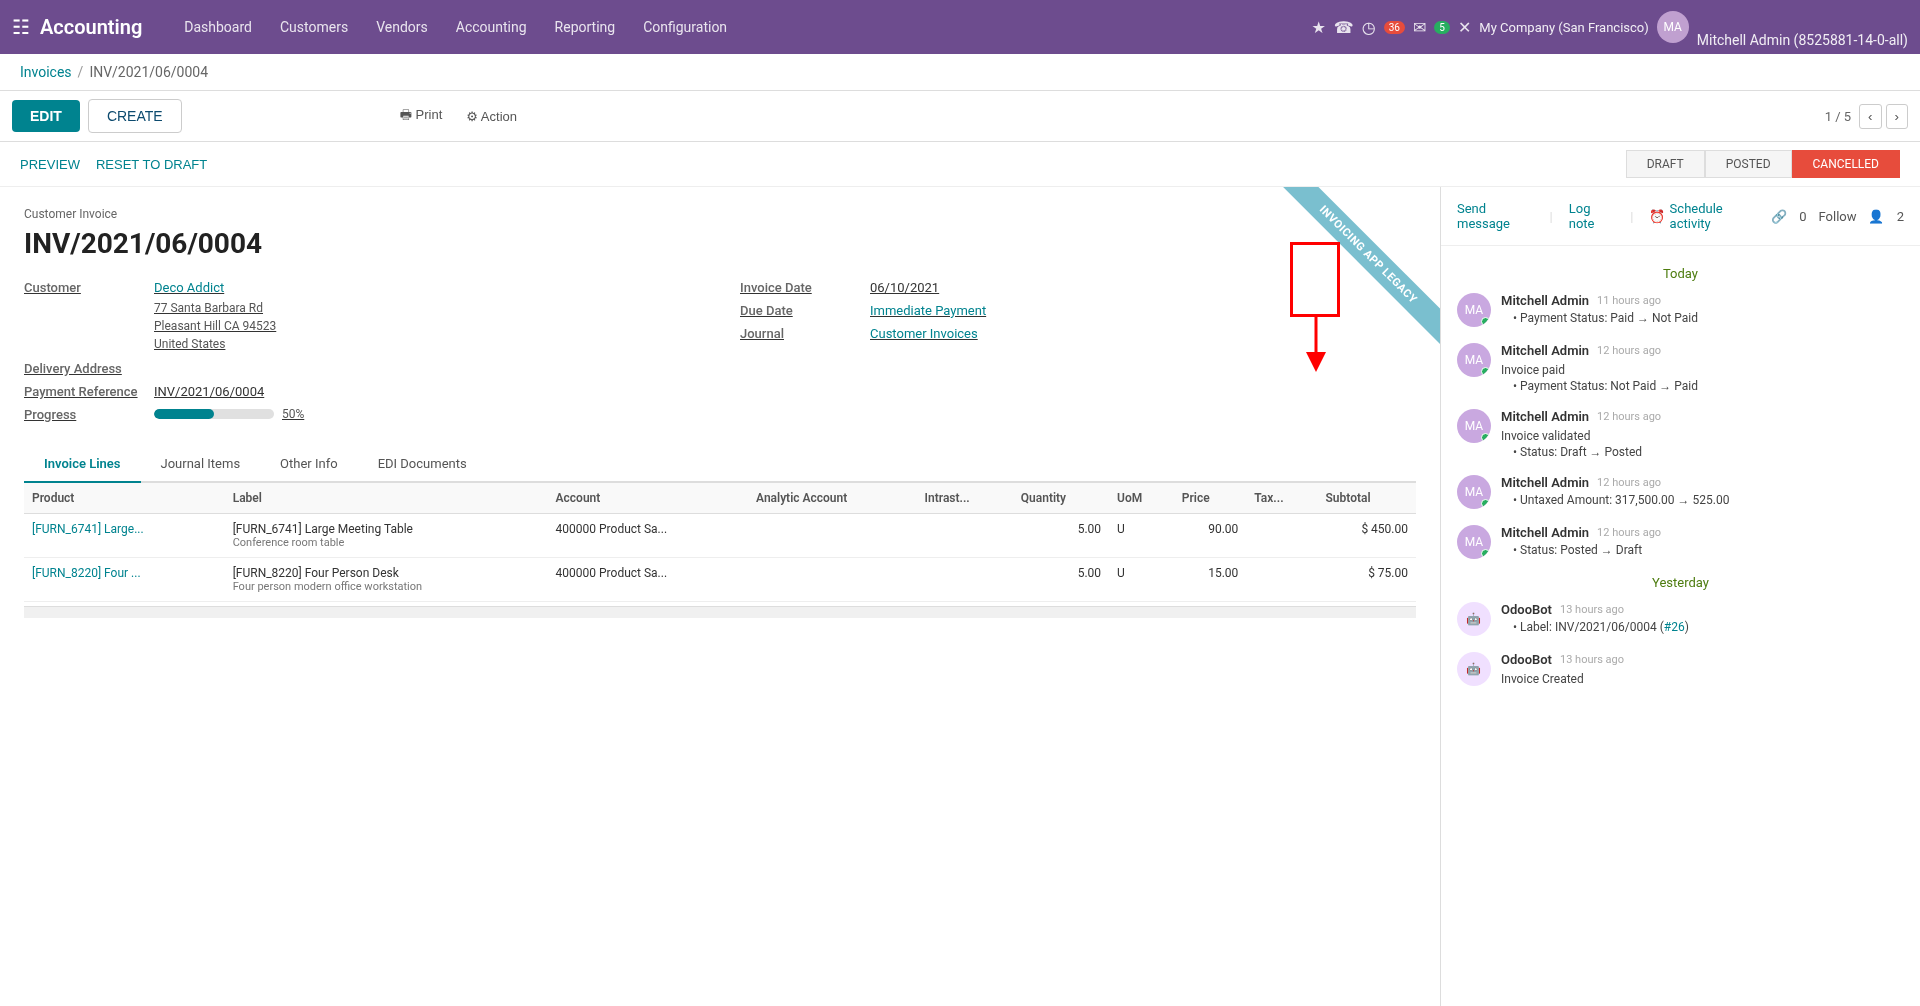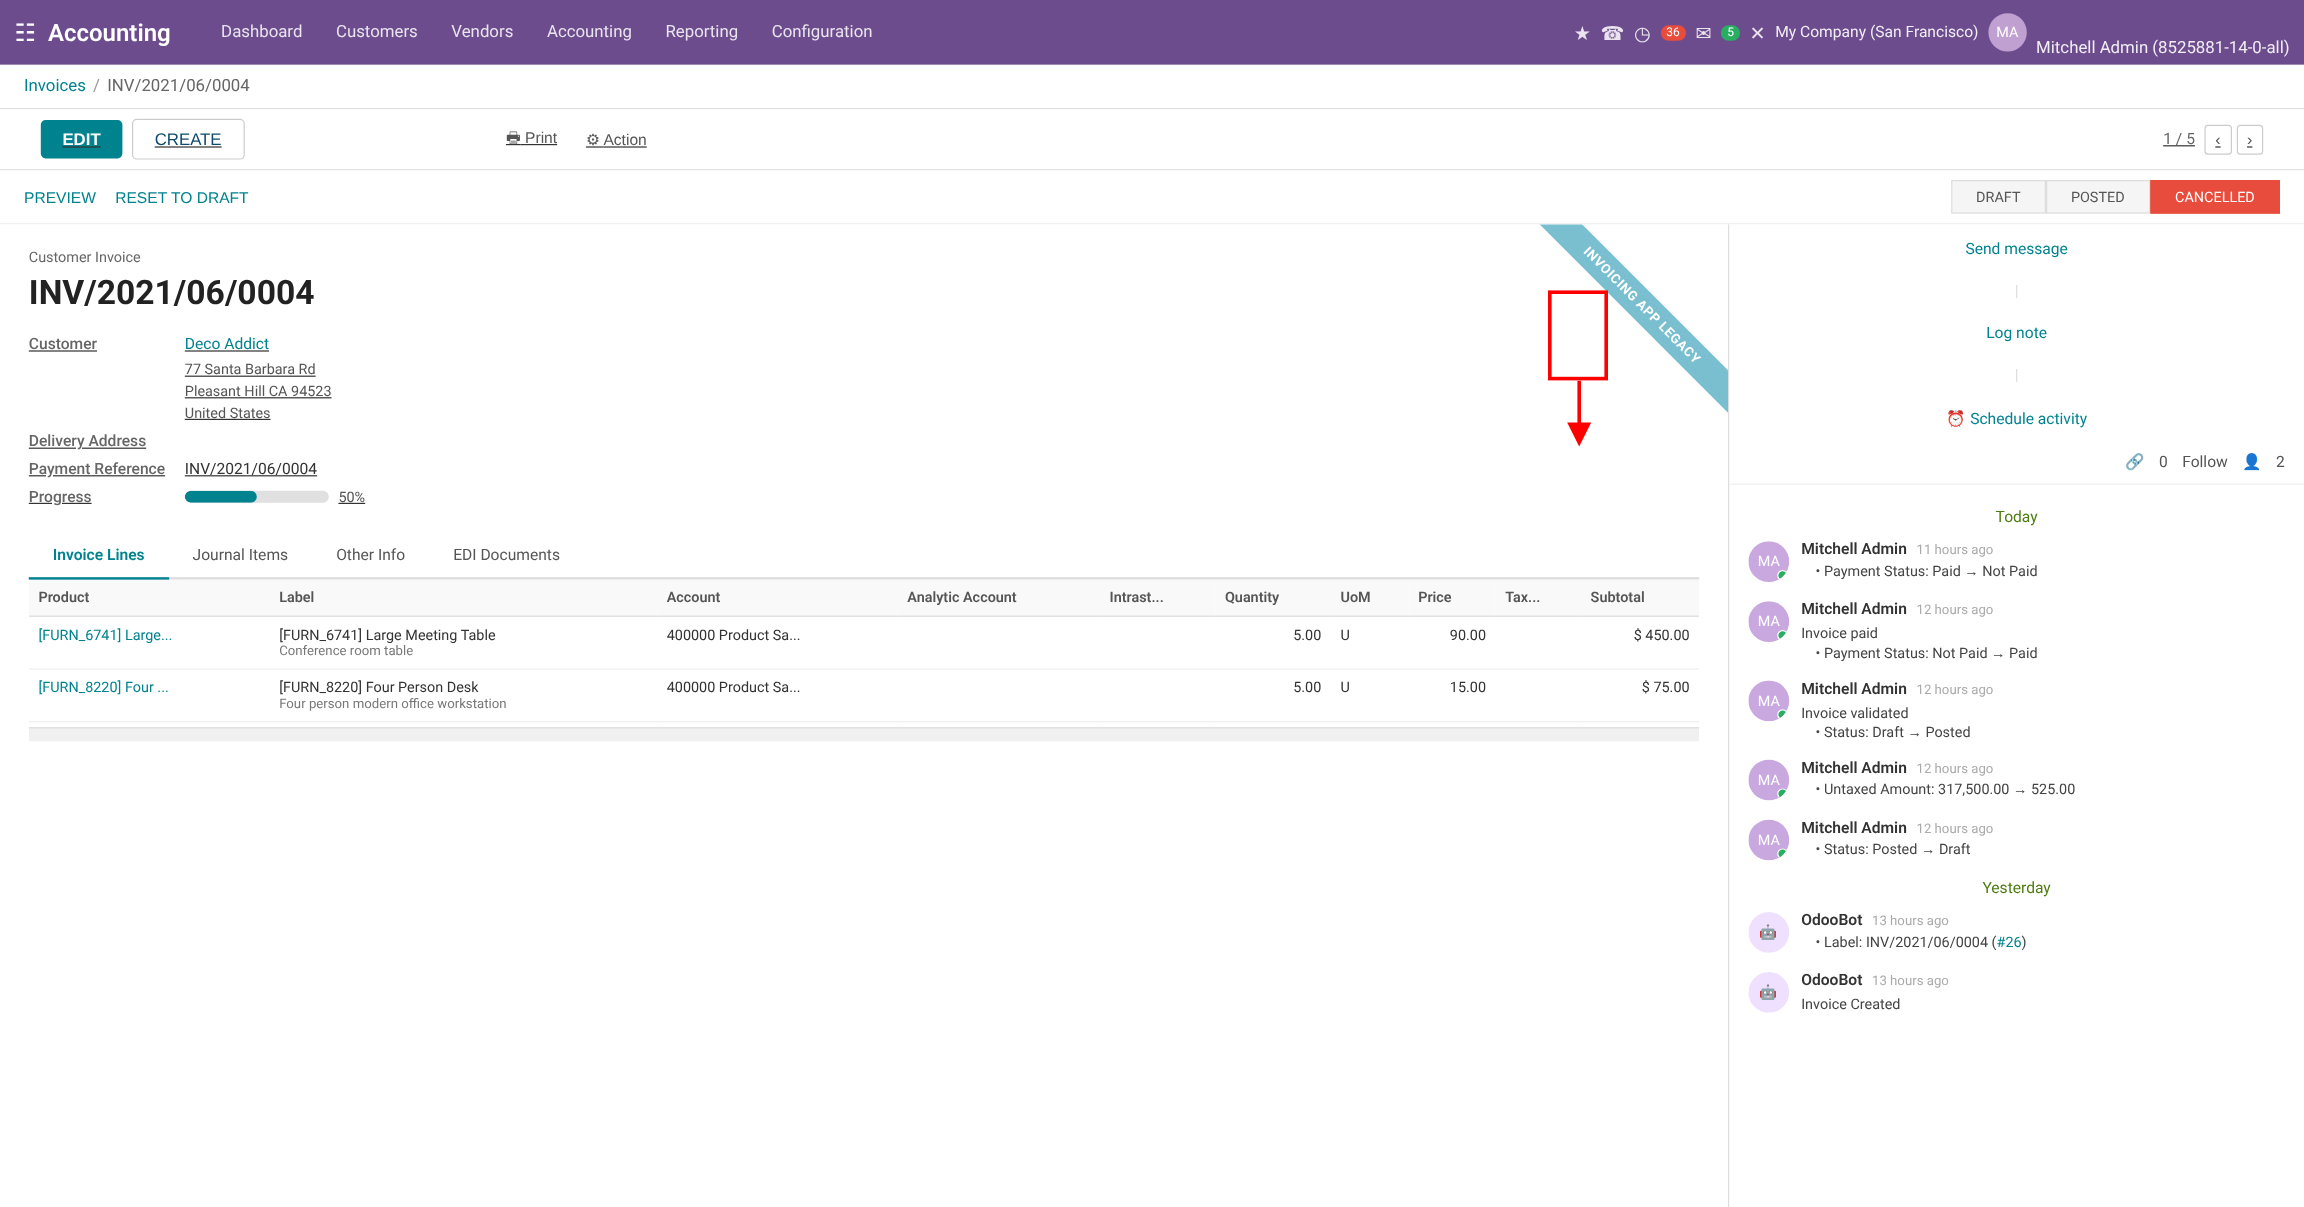--- a/index.html
+++ b/index.html
@@ -19,21 +19,21 @@
     .user-name { color: rgba(255,255,255,0.9); font-size: 14px; margin-top: 26px; }
     .avatar-circle { width: 32px; height: 32px; border-radius: 50%; background: #c0a0d0; display: flex; align-items: center; justify-content: center; color: white; font-size: 12px; overflow: hidden; }
 
     
     .breadcrumb-bar { background: white; padding: 10px 20px; border-bottom: 1px solid #ddd; display: flex; align-items: center; gap: 6px; font-size: 14px; }
     .breadcrumb-link { color: #00838f; cursor: pointer; }
     .breadcrumb-sep { color: #999; }
     .breadcrumb-current { color: #666; }
 
     
-    .toolbar { background: white; padding: 8px 34px; border-bottom: 1px solid #ddd; display: flex; align-items: center; gap: 8px; text-decoration: underline; }
+    .toolbar { background: white; padding: 8px 12px; border-bottom: 1px solid #ddd; display: flex; align-items: center; gap: 8px; }
     .btn-edit { background: #00838f; color: white; border: none; padding: 8px 18px; border-radius: 4px; cursor: pointer; font-size: 14px; font-weight: 600; }
     .btn-create { background: white; color: #0c4a6e; border: 1px solid #ccc; padding: 8px 18px; border-radius: 4px; cursor: pointer; font-size: 14px; }
     .btn-print, .btn-action { background: transparent; border: none; color: #555; cursor: pointer; font-size: 13px; padding: 6px 10px; }
     .toolbar-right { margin-left: auto; display: flex; align-items: center; gap: 8px; color: #666; font-size: 13px; }
     .nav-arrows { display: flex; gap: 4px; }
     .nav-arrow { border: 1px solid #ccc; background: white; cursor: pointer; padding: 4px 8px; border-radius: 3px; color: #555; }
 
     
     .status-bar { background: white; padding: 8px 20px; display: flex; align-items: center; gap: 16px; border-bottom: 1px solid #eee; }
     .status-btn { background: transparent; border: none; color: #00838f; font-size: 13px; cursor: pointer; }
@@ -82,21 +82,21 @@
     .cell-label-main { font-size: 12px; color: #333; }
     .cell-label-sub { font-size: 11px; color: #777; }
     .cell-right { text-align: right; }
 
     
     .scroll-area { overflow-x: auto; }
     .h-scrollbar { height: 12px; background: #f0f0f0; margin-top: 4px; border-top: 1px solid #ddd; }
 
     
     .chatter { width: 480px; background: white; border-left: 1px solid #ddd; display: flex; flex-direction: column; overflow: hidden; }
-    .chatter-header { display: flex; align-items: center; padding: 10px 16px; border-bottom: 1px solid #eee; gap: 16px; flex-shrink: 0; flex-direction: column; }
+    .chatter-header { display: flex; align-items: center; padding: 10px 16px; border-bottom: 1px solid #eee; gap: 16px; flex-shrink: 0; }
     .chatter-action { color: #00838f; font-size: 13px; cursor: pointer; padding: 4px 0; }
     .chatter-action.schedule { display: flex; align-items: center; gap: 4px; }
     .chatter-action-sep { color: #ddd; }
     .chatter-right { margin-left: auto; display: flex; align-items: center; gap: 12px; color: #555; font-size: 13px; }
     .chatter-follow { color: #555; cursor: pointer; font-size: 13px; }
     .chatter-body { flex: 1; overflow-y: auto; padding: 12px 16px; }
     .day-label { text-align: center; color: #4d7c0f; font-size: 13px; margin: 8px 0 12px; }
     .message-item { display: flex; gap: 10px; margin-bottom: 16px; }
     .msg-avatar { width: 34px; height: 34px; border-radius: 50%; flex-shrink: 0; overflow: hidden; position: relative; }
     .msg-avatar-bg { width: 100%; height: 100%; background: #c9a8e0; display: flex; align-items: center; justify-content: center; color: white; font-size: 12px; }
@@ -217,20 +217,34 @@
           <span class="info-label">Progress</span>
           <div class="progress-bar-wrap">
             <div class="progress-track">
               <div class="progress-fill" style="width: 50%;"></div>
             </div>
             <span class="progress-pct">50%</span>
           </div>
         </div>
       </div>
 
+      <div class="info-right">
+        <div class="info-row">
+          <span class="info-label">Invoice Date</span>
+          <span class="info-value">06/10/2021</span>
+        </div>
+        <div class="info-row">
+          <span class="info-label">Due Date</span>
+          <span class="info-link">Immediate Payment</span>
+        </div>
+        <div class="info-row">
+          <span class="info-label">Journal</span>
+          <span class="info-link">Customer Invoices</span>
+        </div>
+      </div>
     </div>
 
     <div class="tabs-bar">
       <div class="tab active">Invoice Lines</div>
       <div class="tab">Journal Items</div>
       <div class="tab">Other Info</div>
       <div class="tab">EDI Documents</div>
     </div>
 
     <div class="scroll-area">

